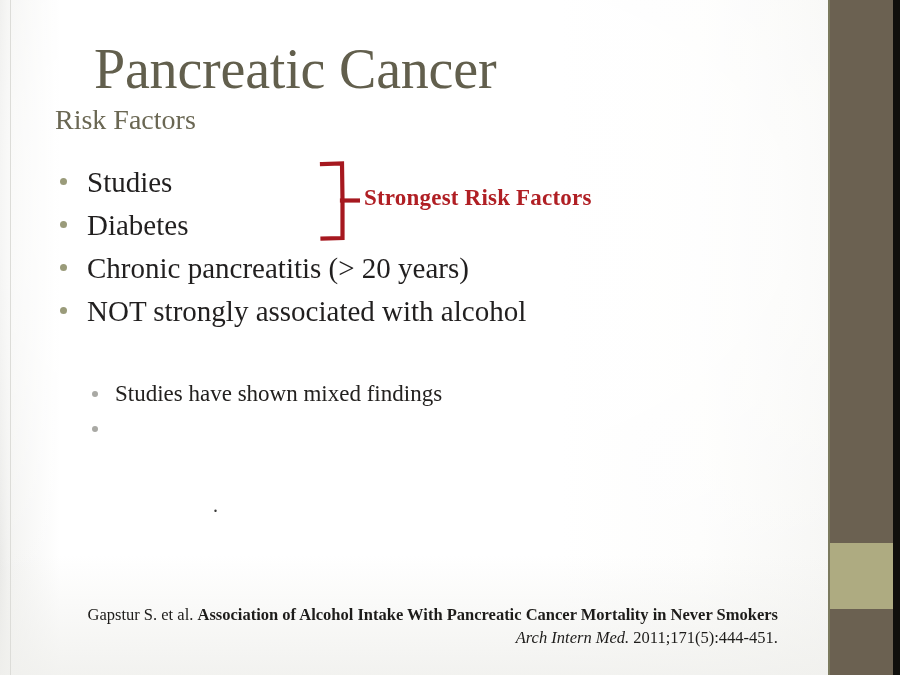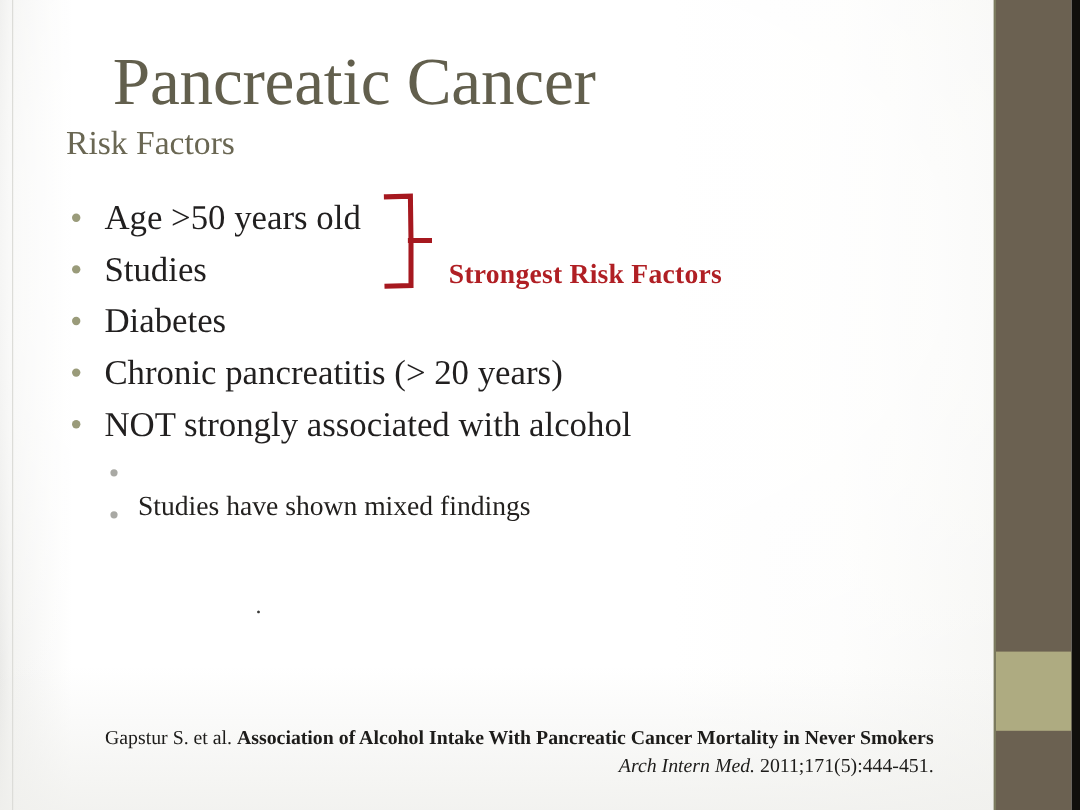--- a/index.html
+++ b/index.html
@@ -154,41 +154,39 @@
     border-radius: 50%;
     background: #a9a9a4;
     margin-top: 13px;
     margin-right: 17px;
   }
   .subbullet-row .txt {
     font-size: 23px;
     line-height: 31px;
     color: #23211f;
     white-space: nowrap;
-    margin-top: 28px;
   }
 
   
   .bracket {
     position: absolute;
     left: 318px;
     top: 155px;
     width: 42px;
     height: 92px;
   }
   .annotation {
     position: absolute;
-    left: 374px;
+    left: 364px;
     top: 185px;
     font-size: 23px;
     font-weight: bold;
     color: #b01f24;
     letter-spacing: 0.2px;
     white-space: nowrap;
-    margin-top: 31px;
   }
 
   
   .artifact {
     position: absolute;
     left: 213px;
     top: 495px;
     font-size: 20px;
     color: #3a3a38;
     line-height: 20px;
@@ -222,24 +220,20 @@
   <div class="sidebar"></div>
   <div class="sidebar-block"></div>
   <div class="right-edge"></div>
 
   <div class="title">Pancreatic Cancer</div>
   <div class="subtitle">Risk Factors</div>
 
   <div class="bullets">
     <div class="bullet-row">
       <span class="dot"></span>
-      <span class="txt">Age &gt;50 years old</span>
-    </div>
-    <div class="bullet-row">
-      <span class="dot"></span>
       <span class="txt">Studies</span>
     </div>
     <div class="bullet-row">
       <span class="dot"></span>
       <span class="txt">Diabetes</span>
     </div>
     <div class="bullet-row">
       <span class="dot"></span>
       <span class="txt">Chronic pancreatitis (&gt; 20 years)</span>
     </div>

